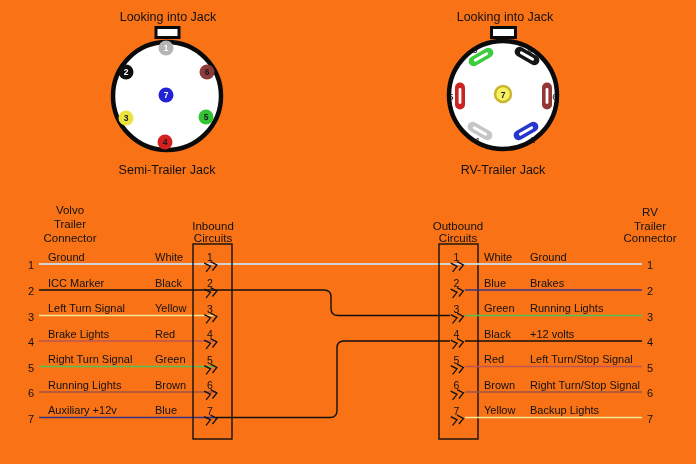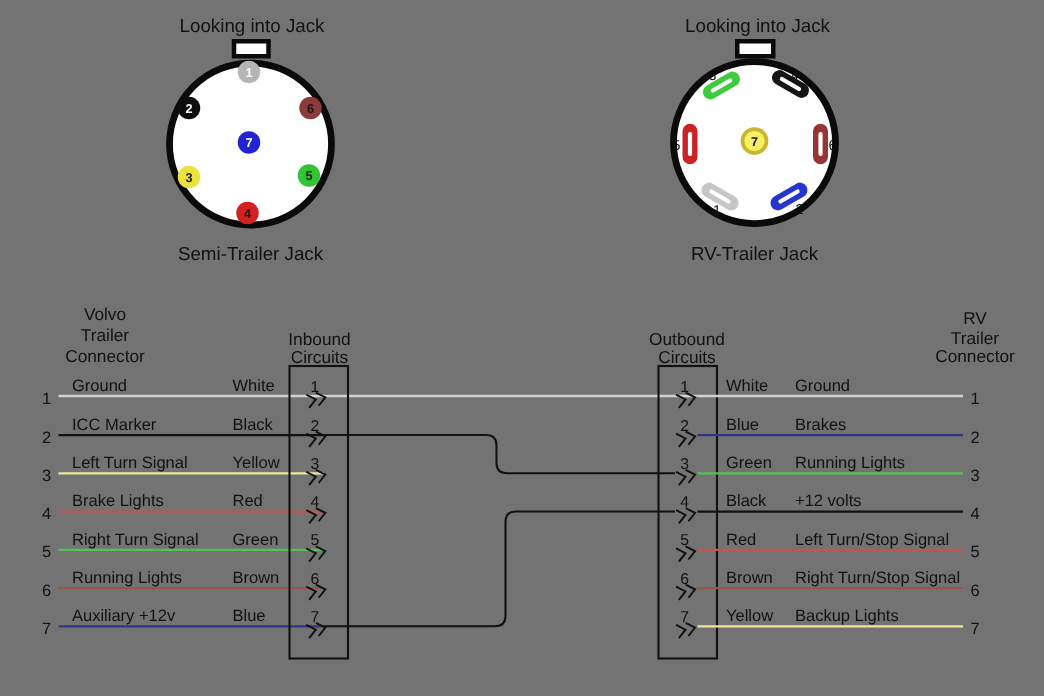--- a/index.html
+++ b/index.html
@@ -1,16 +1,16 @@
 <!DOCTYPE html>
 <html><head>
 <meta charset="utf-8">
 <style>
   html,body{margin:0;padding:0;background:#fff;}
-  #stage{position:relative;width:696px;height:464px;background:#737373;overflow:hidden;}
+  #stage{position:relative;width:696px;height:464px;background:#f97316;overflow:hidden;}
   svg{position:absolute;left:0;top:0;}
   .t-title{font:400 12.5px "Liberation Sans",sans-serif;fill:#111;}
   .t-header{font:400 11.5px "Liberation Sans",sans-serif;fill:#111;}
   .t-label{font:400 11px "Liberation Sans",sans-serif;fill:#111;}
   .t-num{font:400 11px "Liberation Sans",sans-serif;fill:#111;}
   .t-slotnum{font:400 10.5px "Liberation Sans",sans-serif;fill:#111;}
   .t-pinnum{font:700 8.5px "Liberation Sans",sans-serif;}
   .t-bladenum{font:400 9.5px "Liberation Sans",sans-serif;fill:#111;}
   .mid{text-anchor:middle;}
   .jackcircle{fill:#fff;stroke:#0a0a0a;stroke-width:4.5;}

